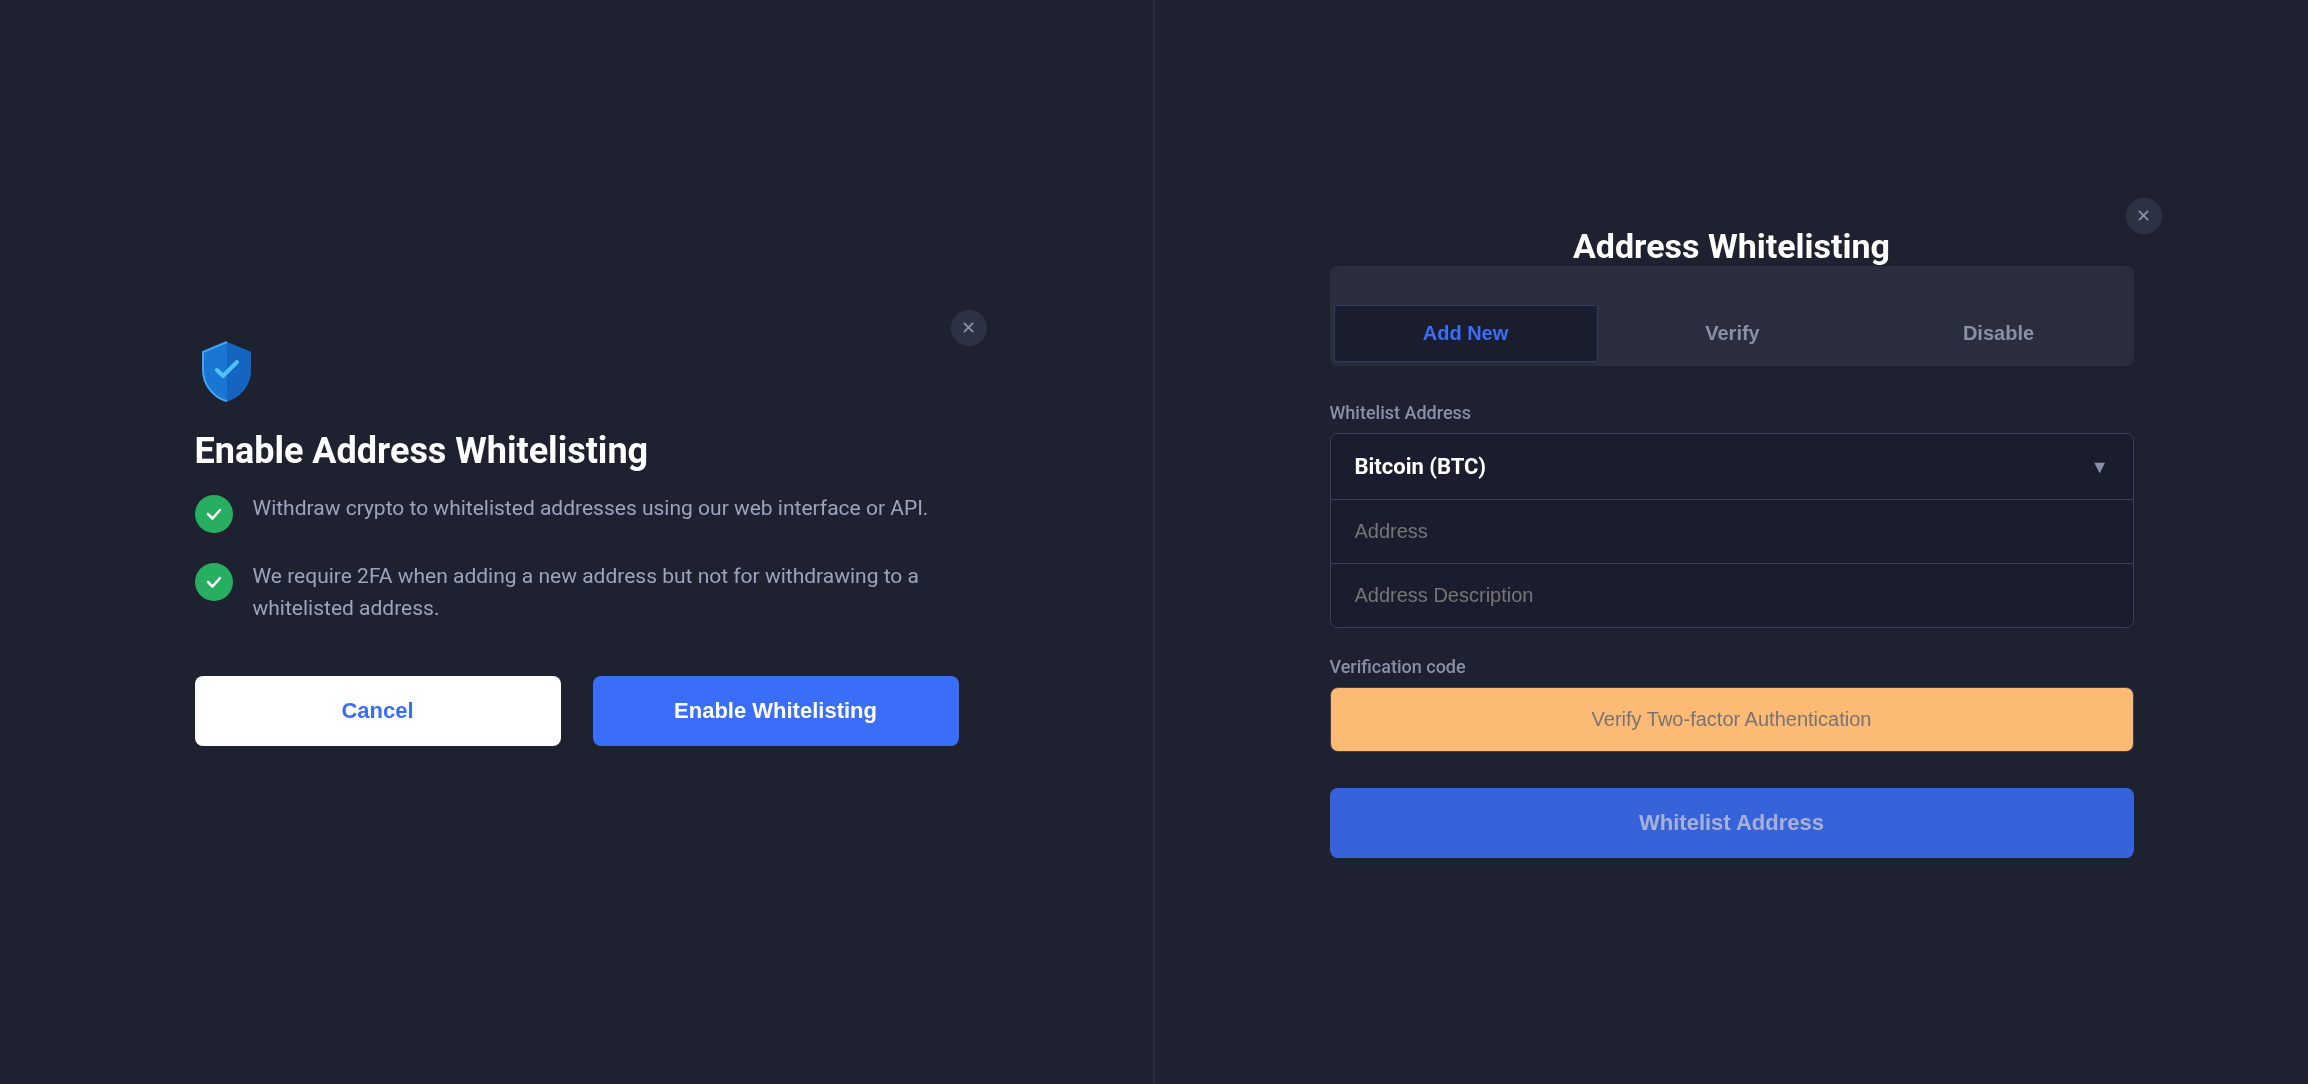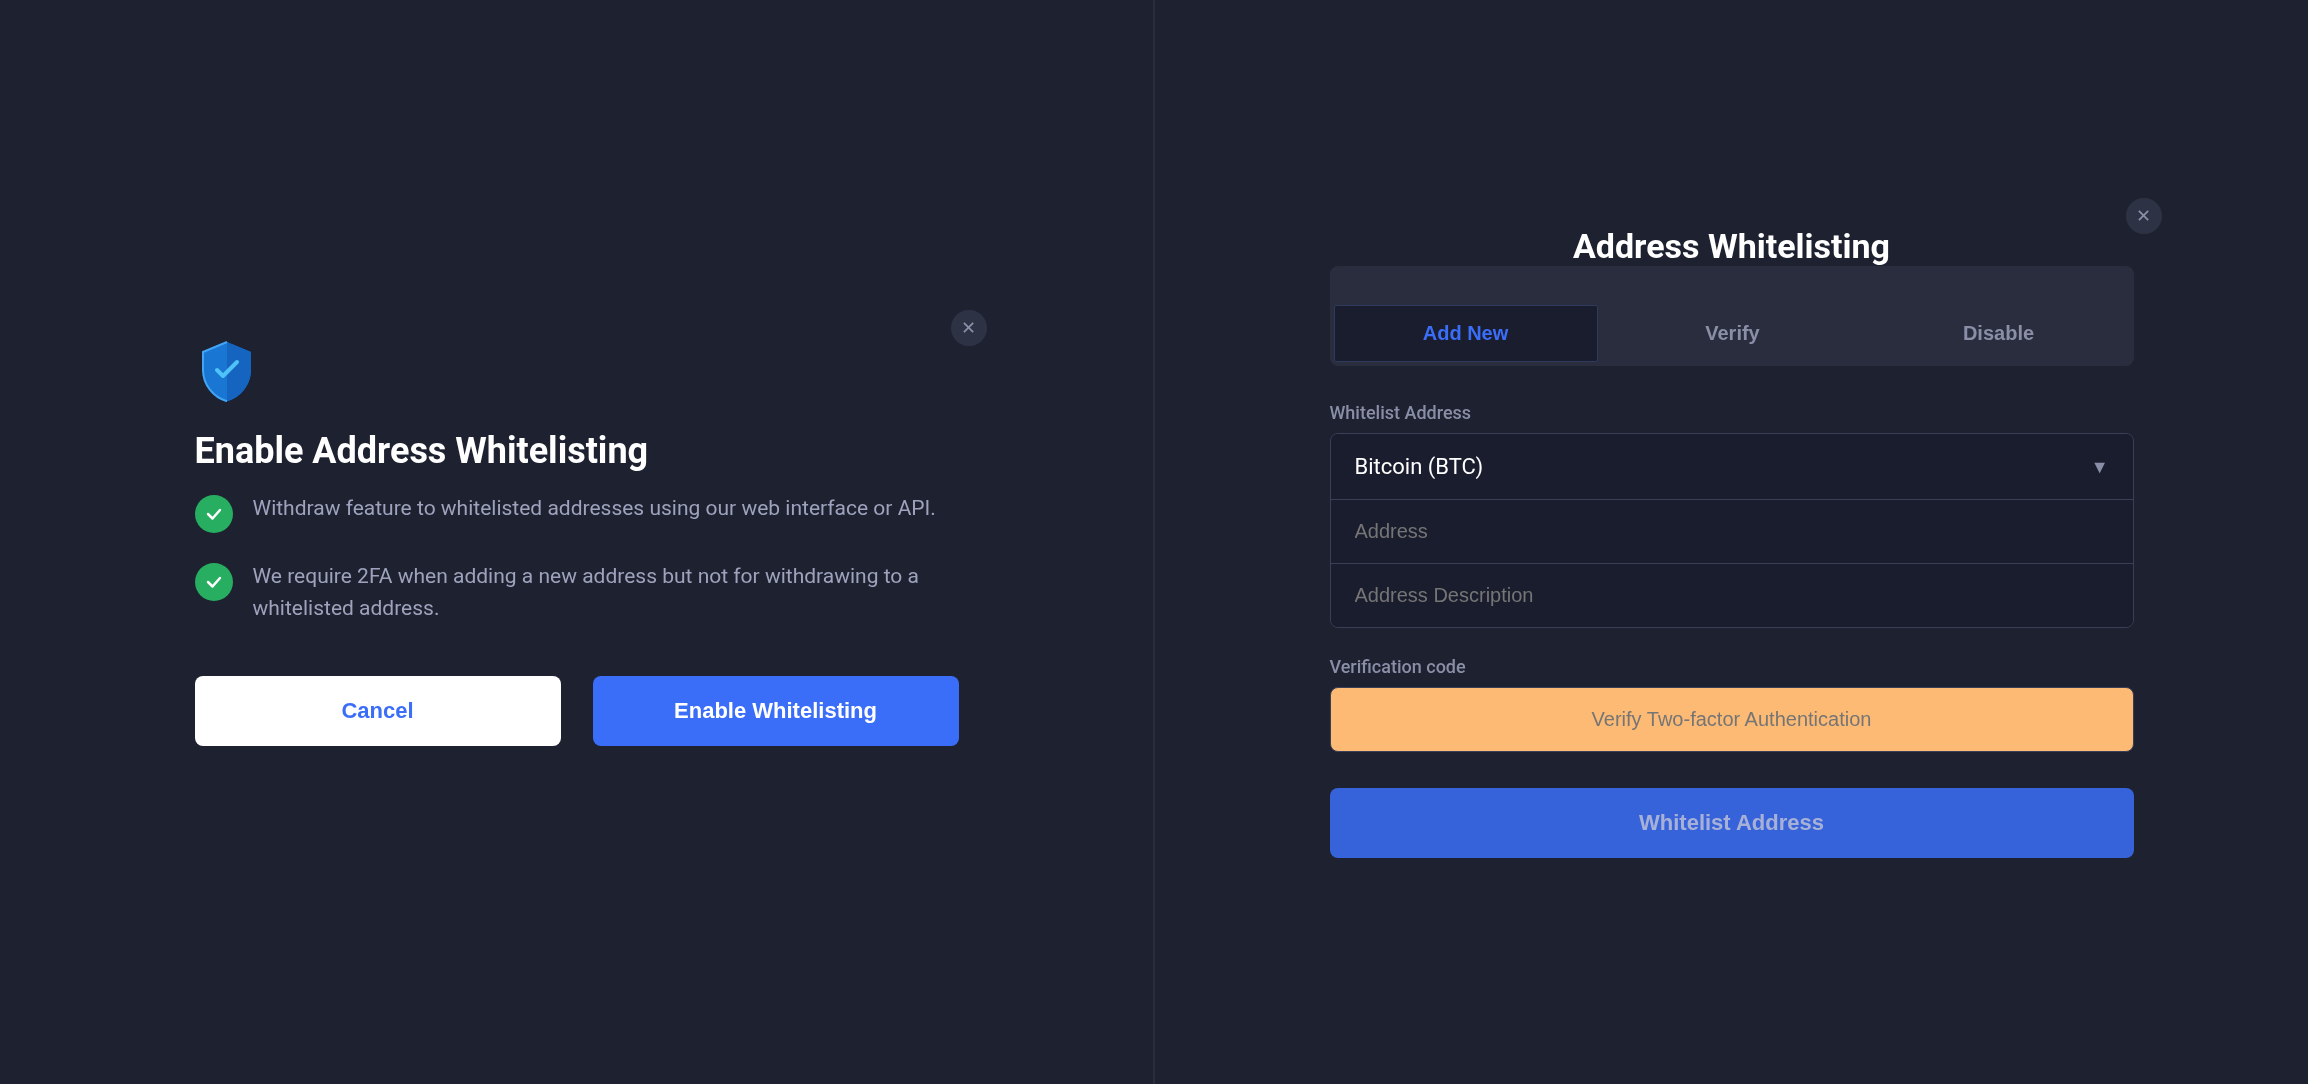--- a/index.html
+++ b/index.html
@@ -197,21 +197,21 @@
       align-items: center;
       justify-content: space-between;
       padding: 20px 24px;
       background: #1a1d2e;
       border-bottom: 1px solid #3a3f58;
       cursor: pointer;
     }
 
     .select-value {
       font-size: 22px;
-      font-weight: 400;
+      font-weight: 700;
       color: #ffffff;
     }
 
     .chevron-down {
       color: #8a8fa8;
       font-size: 18px;
     }
 
     .text-field {
       padding: 20px 24px;
@@ -277,21 +277,21 @@
 
     <h1 class="modal-title">Enable Address Whitelisting</h1>
 
     <div class="feature-list">
       <div class="feature-item">
         <div class="check-circle">
           <svg viewBox="0 0 20 20" fill="none">
             <path d="M4 10l4.5 4.5L16 6" stroke="white" stroke-width="2.5" stroke-linecap="round" stroke-linejoin="round"></path>
           </svg>
         </div>
-        <p class="feature-text">Withdraw feature to whitelisted addresses using our web interface or API.</p>
+        <p class="feature-text">Withdraw crypto to whitelisted addresses using our web interface or API.</p>
       </div>
       <div class="feature-item">
         <div class="check-circle">
           <svg viewBox="0 0 20 20" fill="none">
             <path d="M4 10l4.5 4.5L16 6" stroke="white" stroke-width="2.5" stroke-linecap="round" stroke-linejoin="round"></path>
           </svg>
         </div>
         <p class="feature-text">We require 2FA when adding a new address but not for withdrawing to a whitelisted address.</p>
       </div>
     </div>

